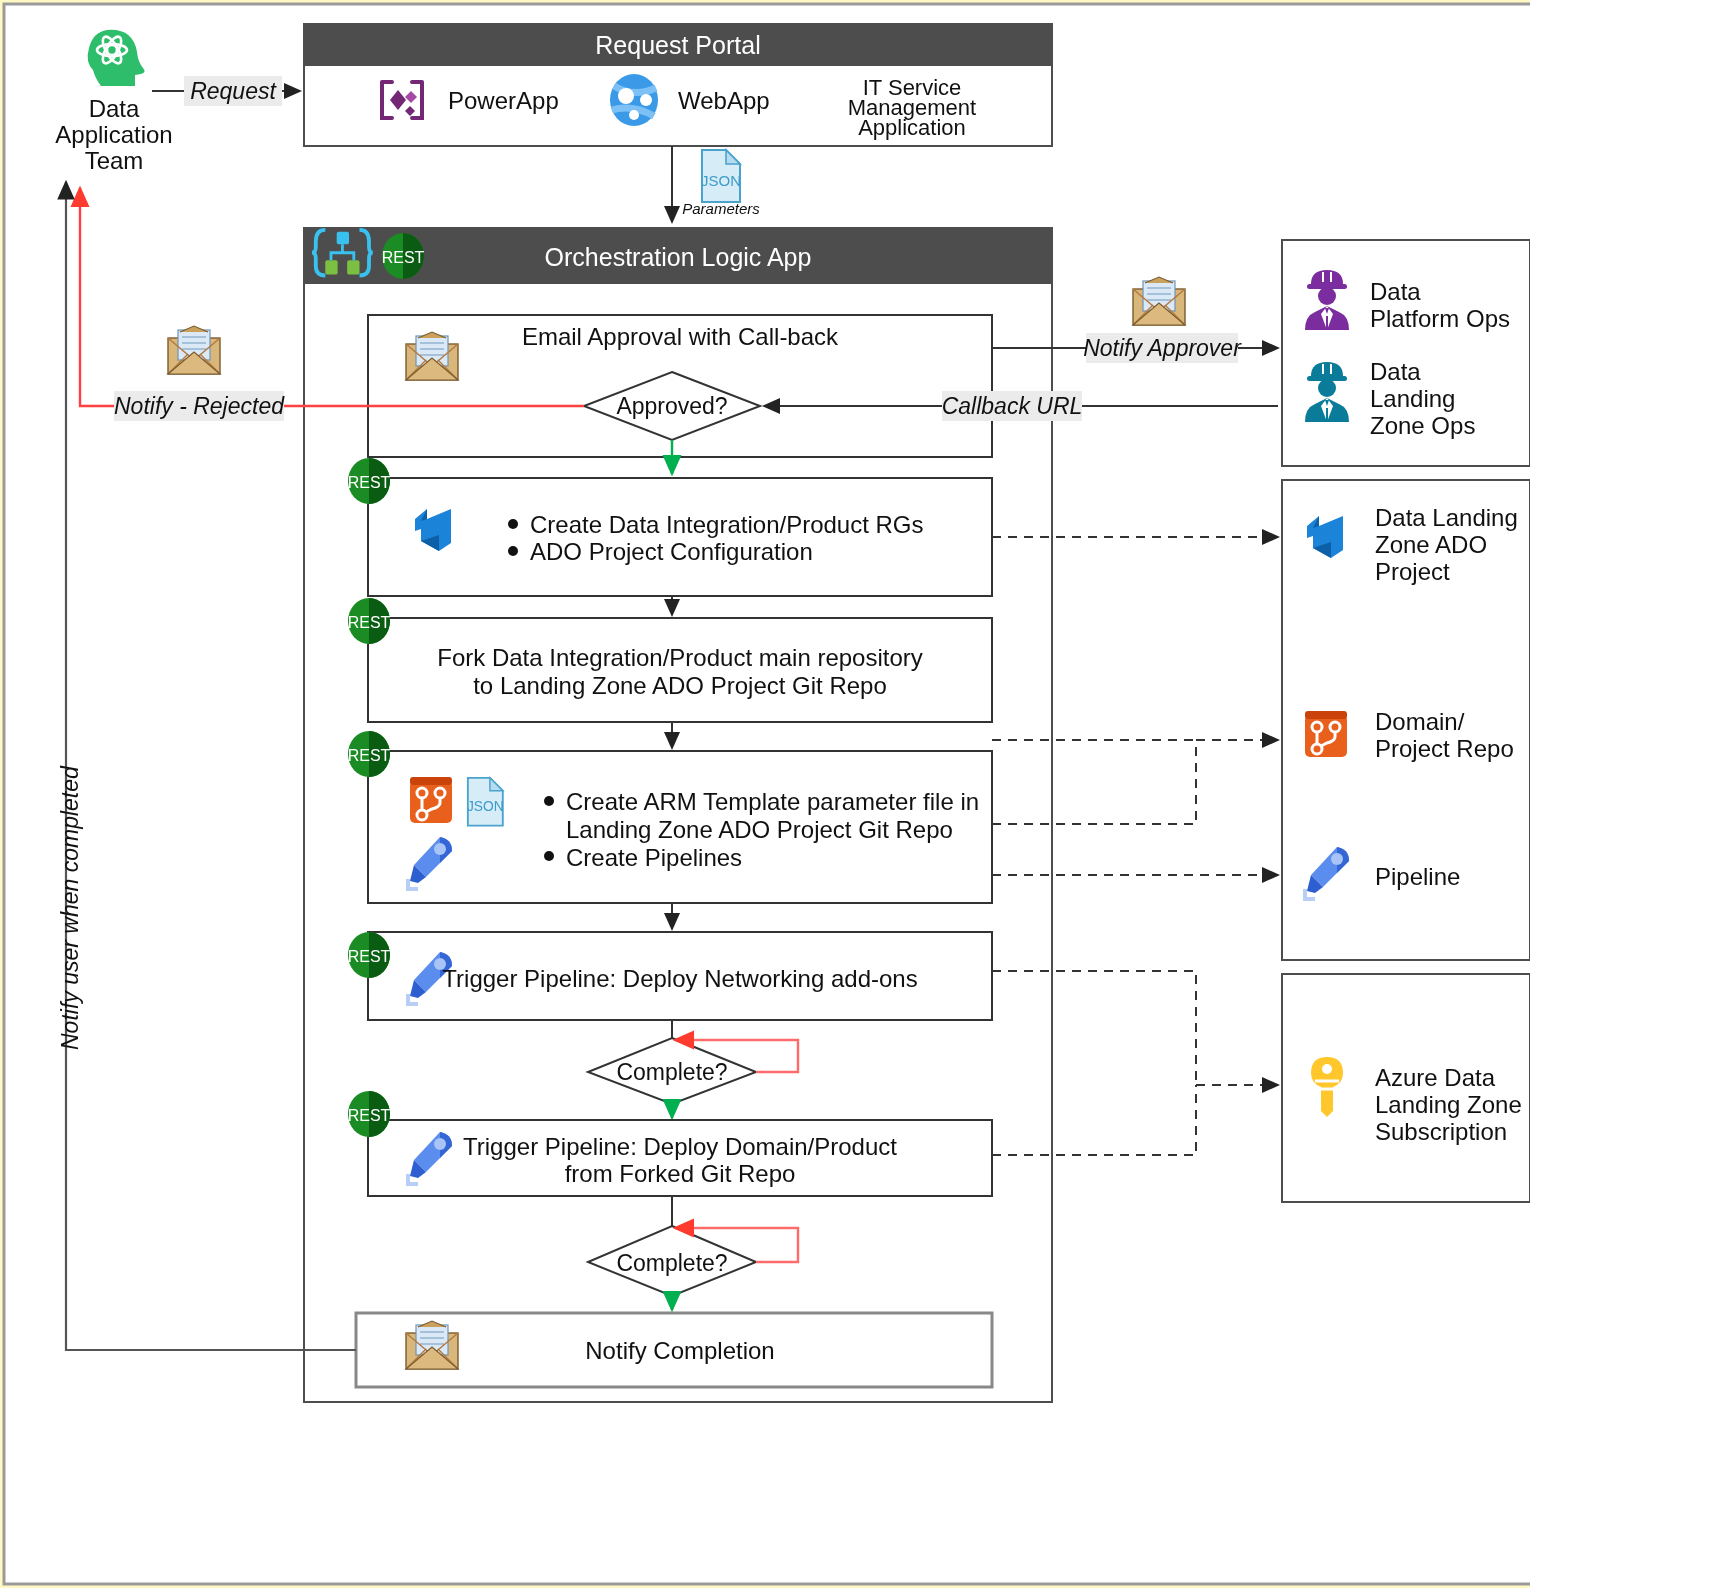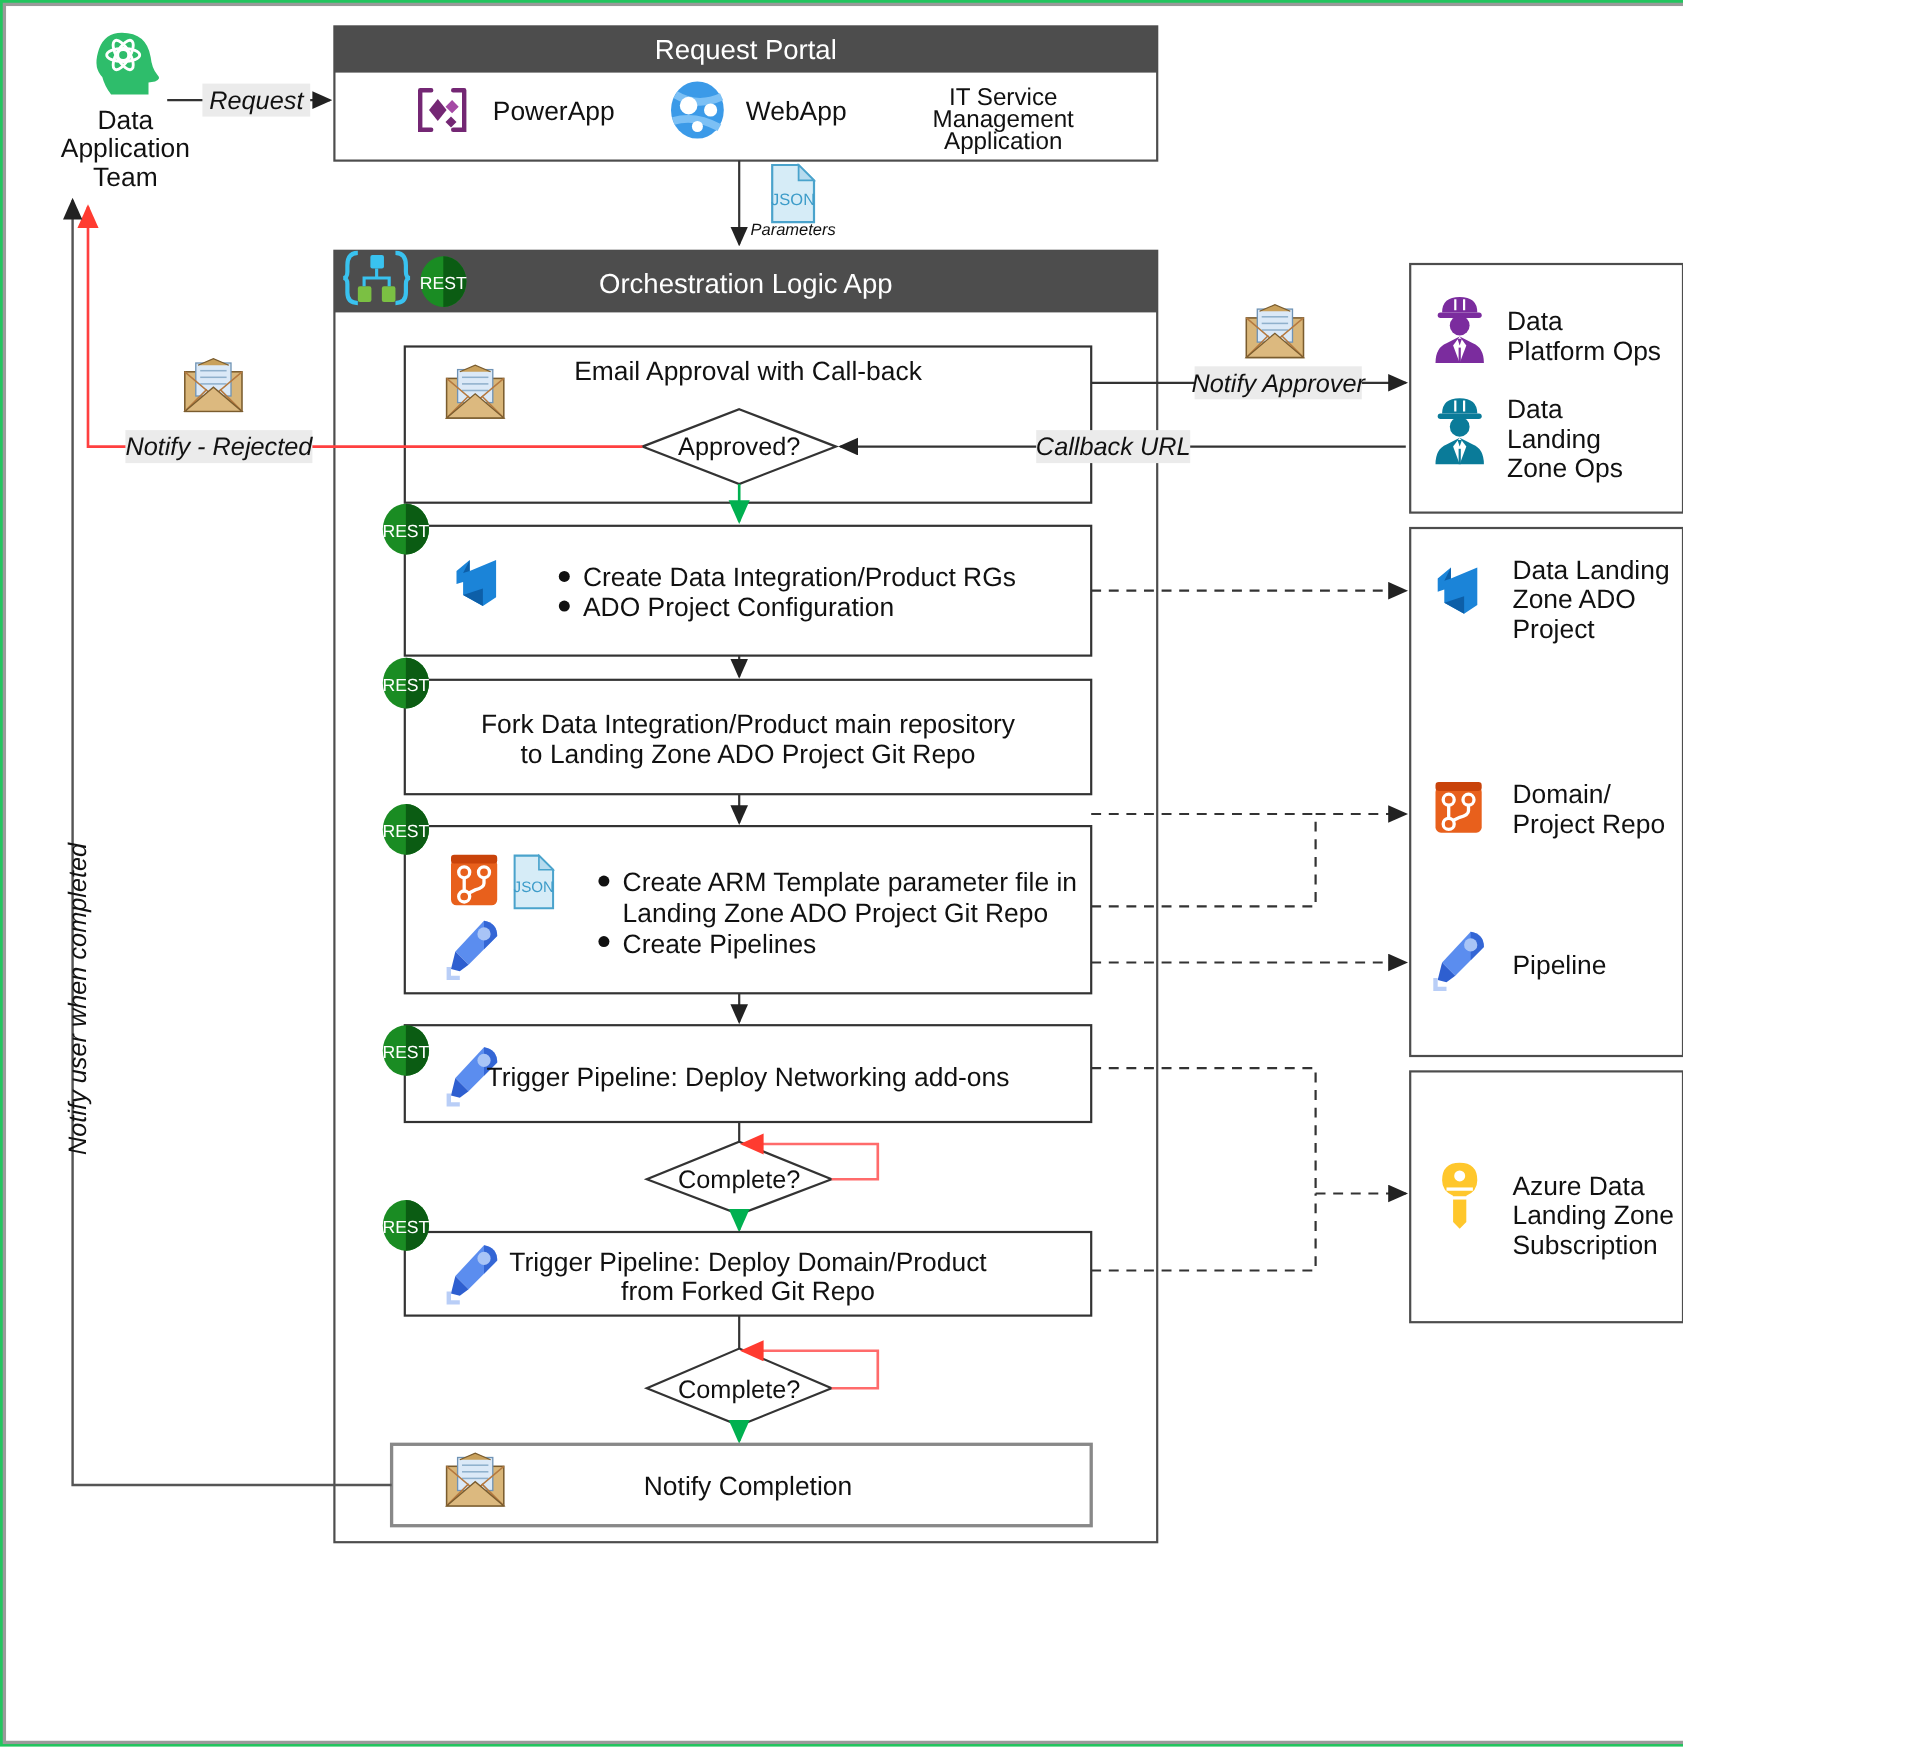--- a/index.html
+++ b/index.html
@@ -1,17 +1,17 @@
 <!DOCTYPE html>
 <html><head>
 <meta charset="utf-8">
 <style>
   html,body{margin:0;padding:0;background:#ffffff;}
   body{font-family:"Liberation Sans", sans-serif;}
-  #root{position:relative;width:1530px;height:1588px;background:#22c55e;overflow:hidden;}
+  #root{position:relative;width:1530px;height:1588px;background:#fef9c3;overflow:hidden;}
   svg{position:absolute;left:0;top:0;width:1734px;height:1588px;}
   text{font-family:"Liberation Sans",sans-serif;}
   .hdr-txt{fill:#ffffff;font-size:25px;}
   .box-txt{fill:#111111;font-size:24px;}
   .small-txt{fill:#111111;font-size:22px;}
   .edge-lbl{fill:#111111;font-size:23px;font-style:italic;}
   .rest-txt{fill:#ffffff;font-size:16px;font-family:"Liberation Sans",sans-serif;}
   .json-txt{fill:#3d9cc9;font-size:15px;}
   .param-txt{fill:#111;font-size:15px;font-style:italic;}
   .diamond-txt{fill:#111;font-size:23px;}

